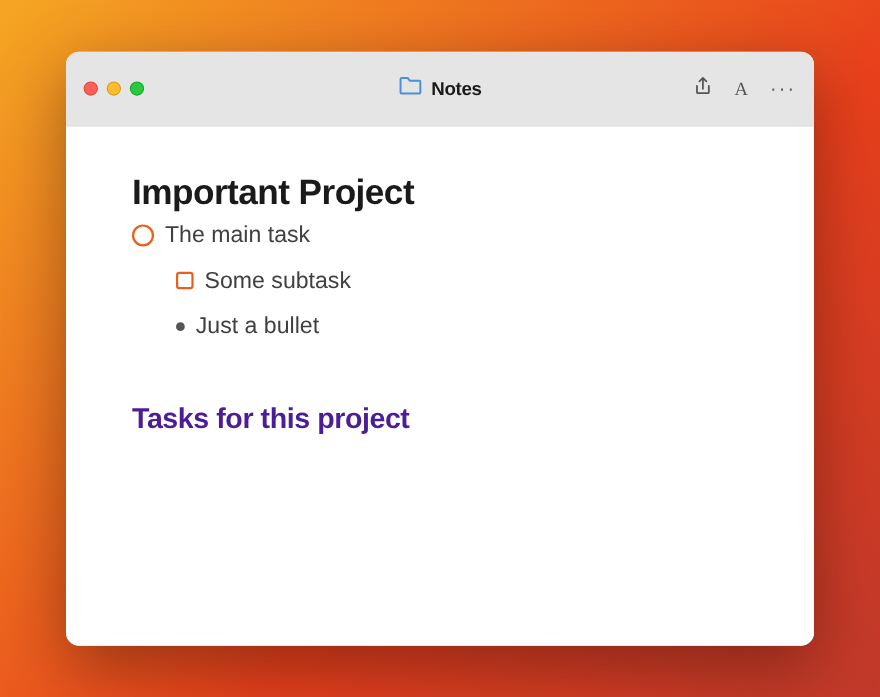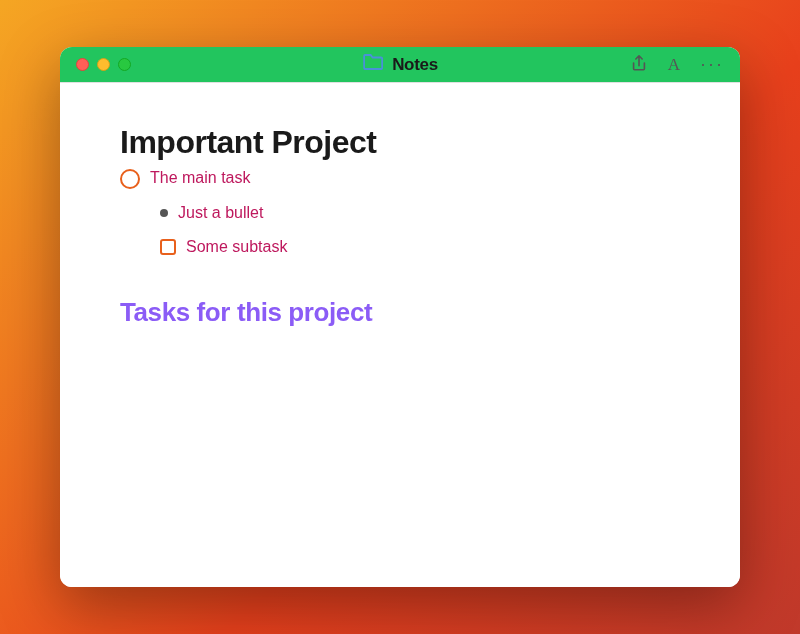--- a/index.html
+++ b/index.html
@@ -24,22 +24,22 @@
       height: 540px;
       background: #ffffff;
       border-radius: 12px;
       box-shadow: 0 20px 60px rgba(0,0,0,0.35);
       display: flex;
       flex-direction: column;
       overflow: hidden;
     }
 
     .titlebar {
-      height: 36px;
-      background: #22c55e;
+      height: 68px;
+      background: #e5e5e5;
       border-bottom: 1px solid #e0e0e0;
       display: flex;
       align-items: center;
       padding: 13px 16px;
       position: relative;
       flex-shrink: 0;
     }
 
     .traffic-lights {
       display: flex;
@@ -155,22 +155,22 @@
 
     .task-bullet {
       width: 8px;
       height: 8px;
       border-radius: 50%;
       background: #555;
       flex-shrink: 0;
     }
 
     .task-text {
-      font-size: 16px;
-      color: #be185d;
+      font-size: 21px;
+      color: #404040;
       line-height: 1.4;
     }
 
     .text-cursor {
       display: inline-block;
       width: 1px;
       height: 18px;
       background: #333;
       margin-left: 1px;
       vertical-align: middle;
@@ -178,22 +178,22 @@
     }
 
     @keyframes blink {
       0%, 100% { opacity: 1; }
       50% { opacity: 0; }
     }
 
     .section-title {
       font-size: 26px;
       font-weight: 800;
-      color: #8b5cf6;
-      margin-top: 32px;
+      color: #4c1d95;
+      margin-top: 47px;
       letter-spacing: -0.4px;
     }
 
     .ellipsis-label {
       font-size: 18px;
       letter-spacing: 2px;
       color: #555;
     }
 
     
@@ -245,27 +245,27 @@
     <h1 class="note-title">Important Project</h1>
 
     <div class="task-list">
 
       <div class="task-item">
         <div class="task-circle"></div>
         <span class="task-text">The main task</span>
       </div>
 
       <div class="task-item sub-item">
+        <div class="task-checkbox"></div>
+        <span class="task-text">Some subtask</span>
+      </div>
+
+      <div class="task-item sub-item">
         <div class="task-bullet"></div>
         <span class="task-text">Just a bullet</span>
       </div>
 
-      <div class="task-item sub-item">
-        <div class="task-checkbox"></div>
-        <span class="task-text">Some subtask</span>
-      </div>
-
 
     </div>
 
     <h2 class="section-title">Tasks for this project</h2>
   </div>
 </div>
 
 </body></html>

